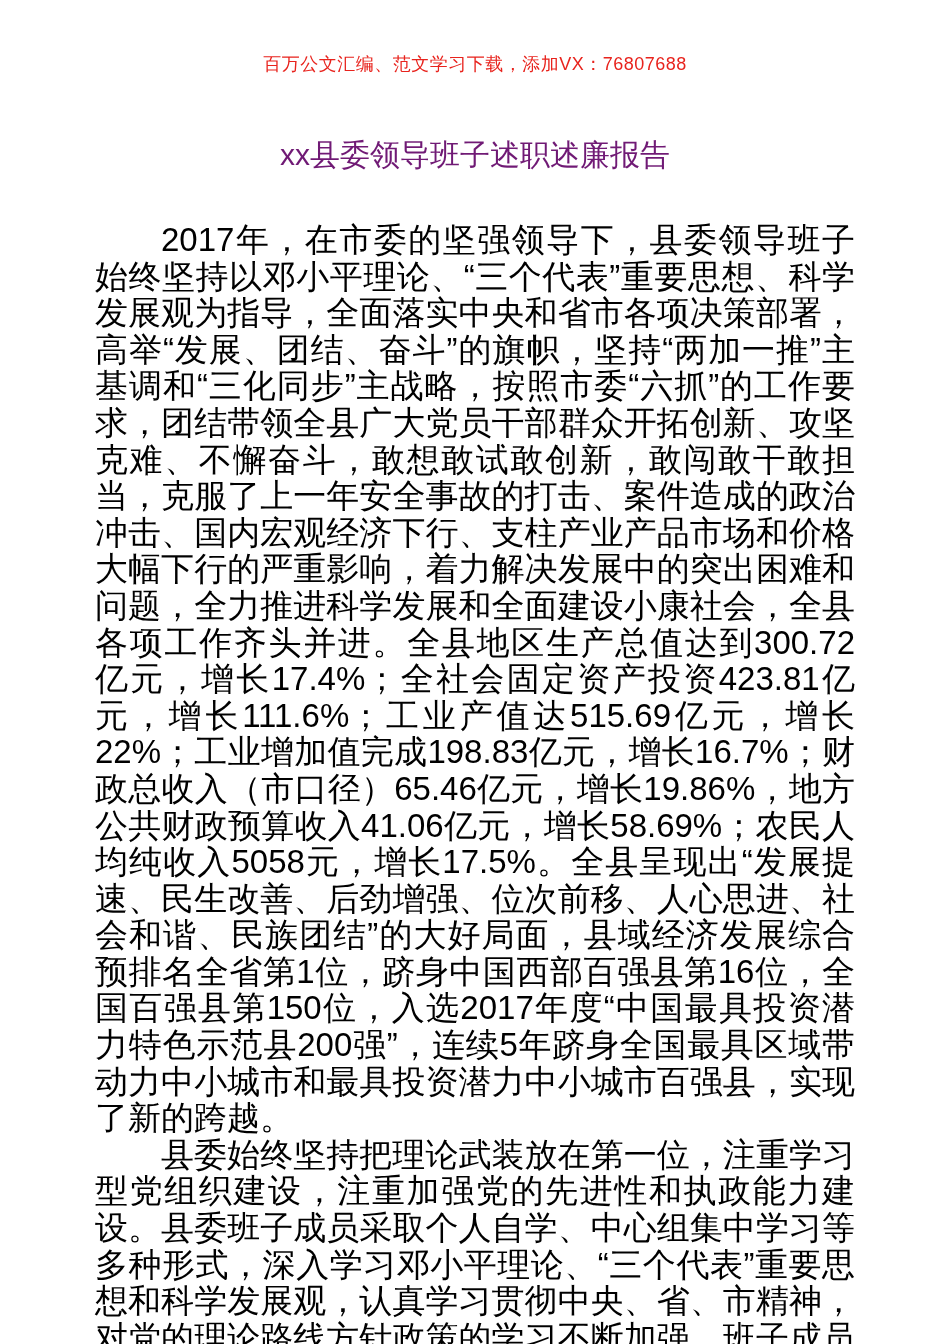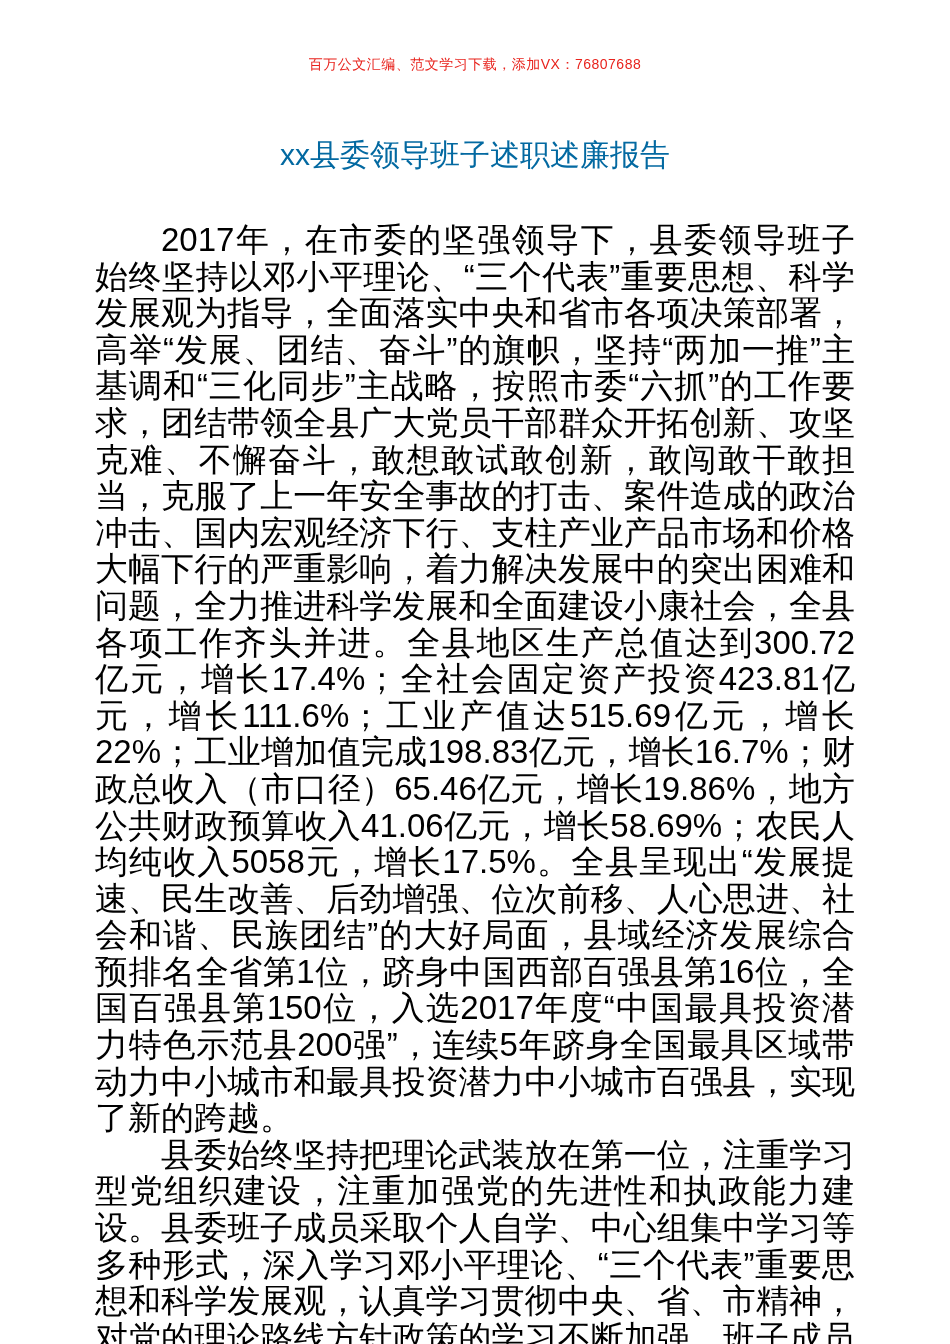--- a/index.html
+++ b/index.html
@@ -13,32 +13,32 @@
     height: 1344px;
     margin: 0 auto;
     background: #ffffff;
     overflow: hidden;
     box-sizing: border-box;
   }
   .notice {
     margin-top: 50px;
     text-align: center;
     font-family: "Liberation Sans", "DejaVu Sans", sans-serif;
-    font-size: 14px;
+    font-size: 18px;
     line-height: 28px;
     letter-spacing: 0.5px;
   }
   .title {
     margin: 56px 0 0 0;
     text-align: center;
     font-family: "Liberation Sans", "Liberation Serif", serif;
     font-weight: 400;
     font-size: 30px;
     line-height: 42px;
-    color: #0369a1;
+    color: #701a75;
   }
   .content {
     width: 760px;
     margin: 46px auto 8px auto;
     font-family: "Liberation Sans", "Liberation Serif", serif;
     font-size: 33px;
     line-height: 36.6px;
     color: #000000;
     text-align: justify;
   }

